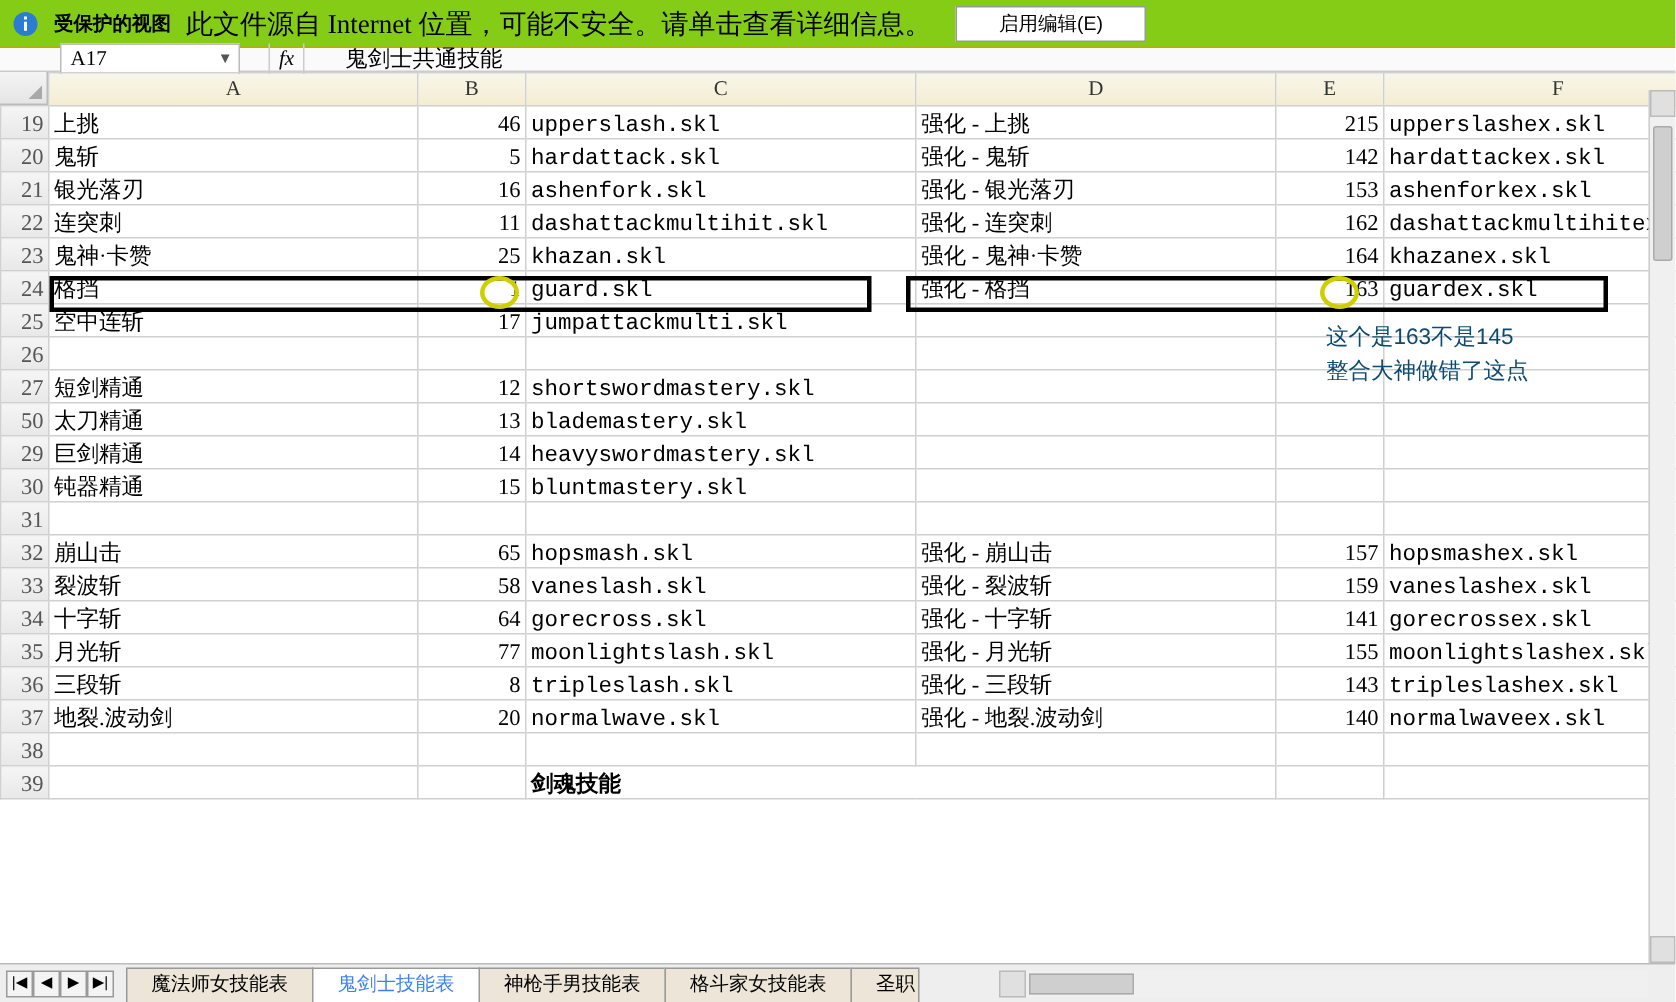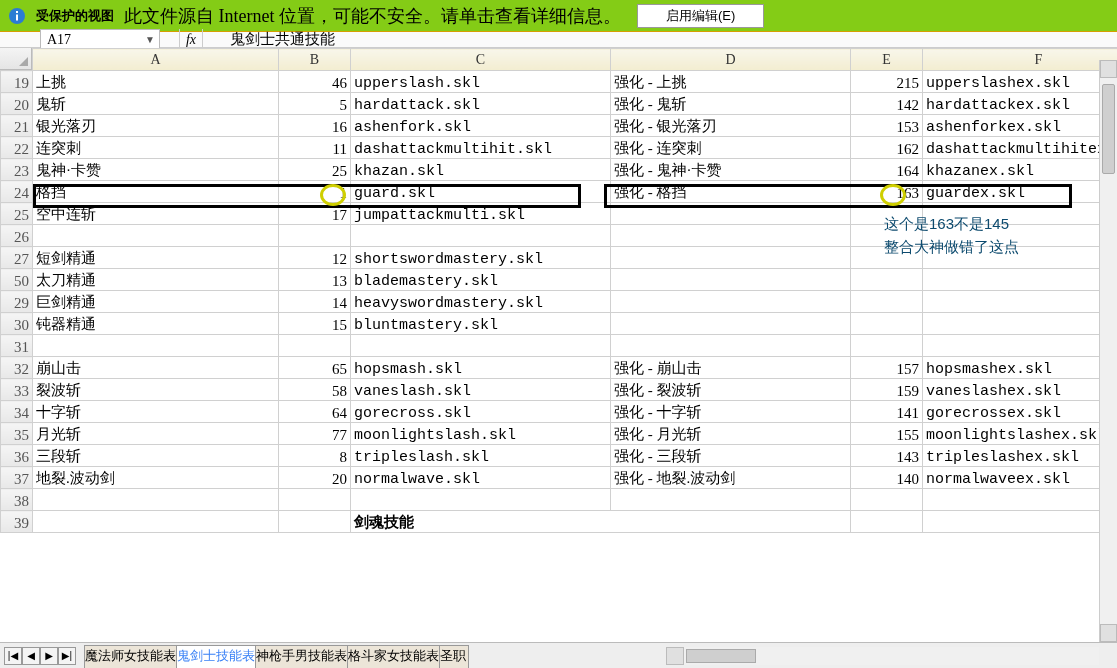--- a/index.html
+++ b/index.html
@@ -45,21 +45,21 @@
 
 .hl-box { position:absolute; border:3px solid #000; pointer-events:none; }
 .circle { position:absolute; width:26px; height:22px; border:3px solid #cfcf00; border-radius:50%; pointer-events:none; }
 .note { position:absolute; font-size:15px; color:#0c4a6e; font-family:"Microsoft YaHei", sans-serif; }
 
 
 .tabbar { position:absolute; left:0; bottom:0; right:0; height:26px; background:#eee; border-top:1px solid #bbb; display:flex; align-items:center; }
 .tab-nav { display:flex; gap:0; margin-left:4px; margin-right:8px; }
 .tab-nav button { width:18px; height:18px; border:1px solid #999; background:#f4f4f4; font-size:10px; line-height:1; padding:0; cursor:pointer; }
 .tabs { display:flex; align-items:flex-end; }
-.tab { padding: 1px 0 3px; border:1px solid #999; background:#ece5d8; margin-right:-1px; font-size:13px; cursor:pointer; position:relative; top:1px; font-family:"SimSun"; }
+.tab { padding: 1px 16px 3px; border:1px solid #999; background:#ece5d8; margin-right:-1px; font-size:13px; cursor:pointer; position:relative; top:1px; font-family:"SimSun"; }
 .tab.active { background:#fff; border-bottom:1px solid #fff; color:#3b82f6; z-index:2; }
 .tab.cut { padding-right:2px; }
 
 
 .vscroll { position:absolute; right:0; top:60px; bottom:26px; width:18px; background:#f0f0f0; border-left:1px solid #ccc; }
 .vscroll .btn { height:18px; background:#e0e0e0; border:1px solid #bbb; }
 .vscroll .track { position:absolute; top:18px; bottom:18px; left:0; right:0; }
 .vscroll .thumb { position:absolute; left:2px; right:2px; top:6px; height:90px; background:#cfcfcf; border:1px solid #aaa; border-radius:2px; }
 .vscroll .btn.bot { position:absolute; bottom:0; left:0; right:0; }
 

